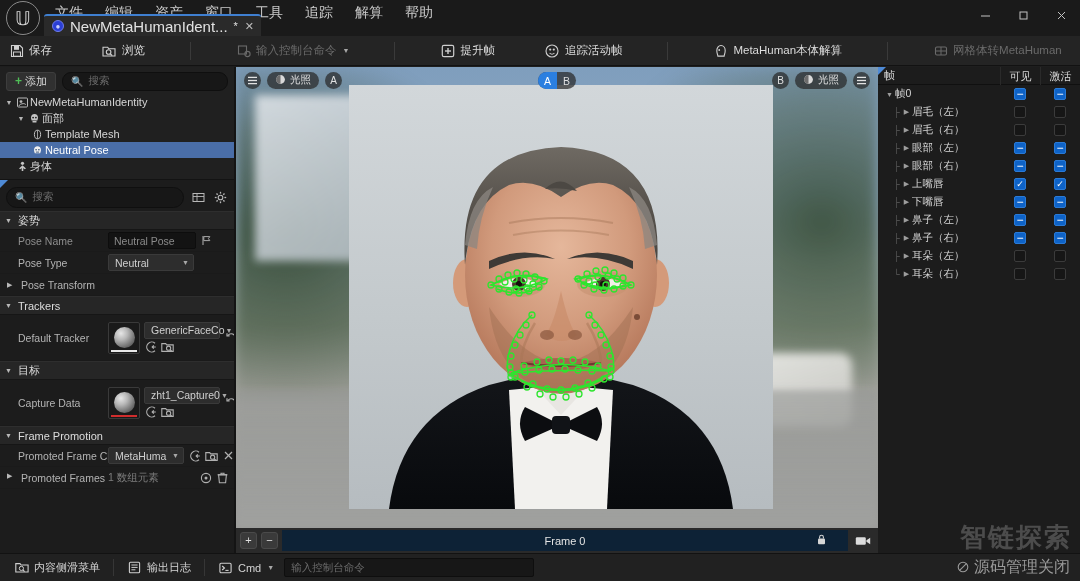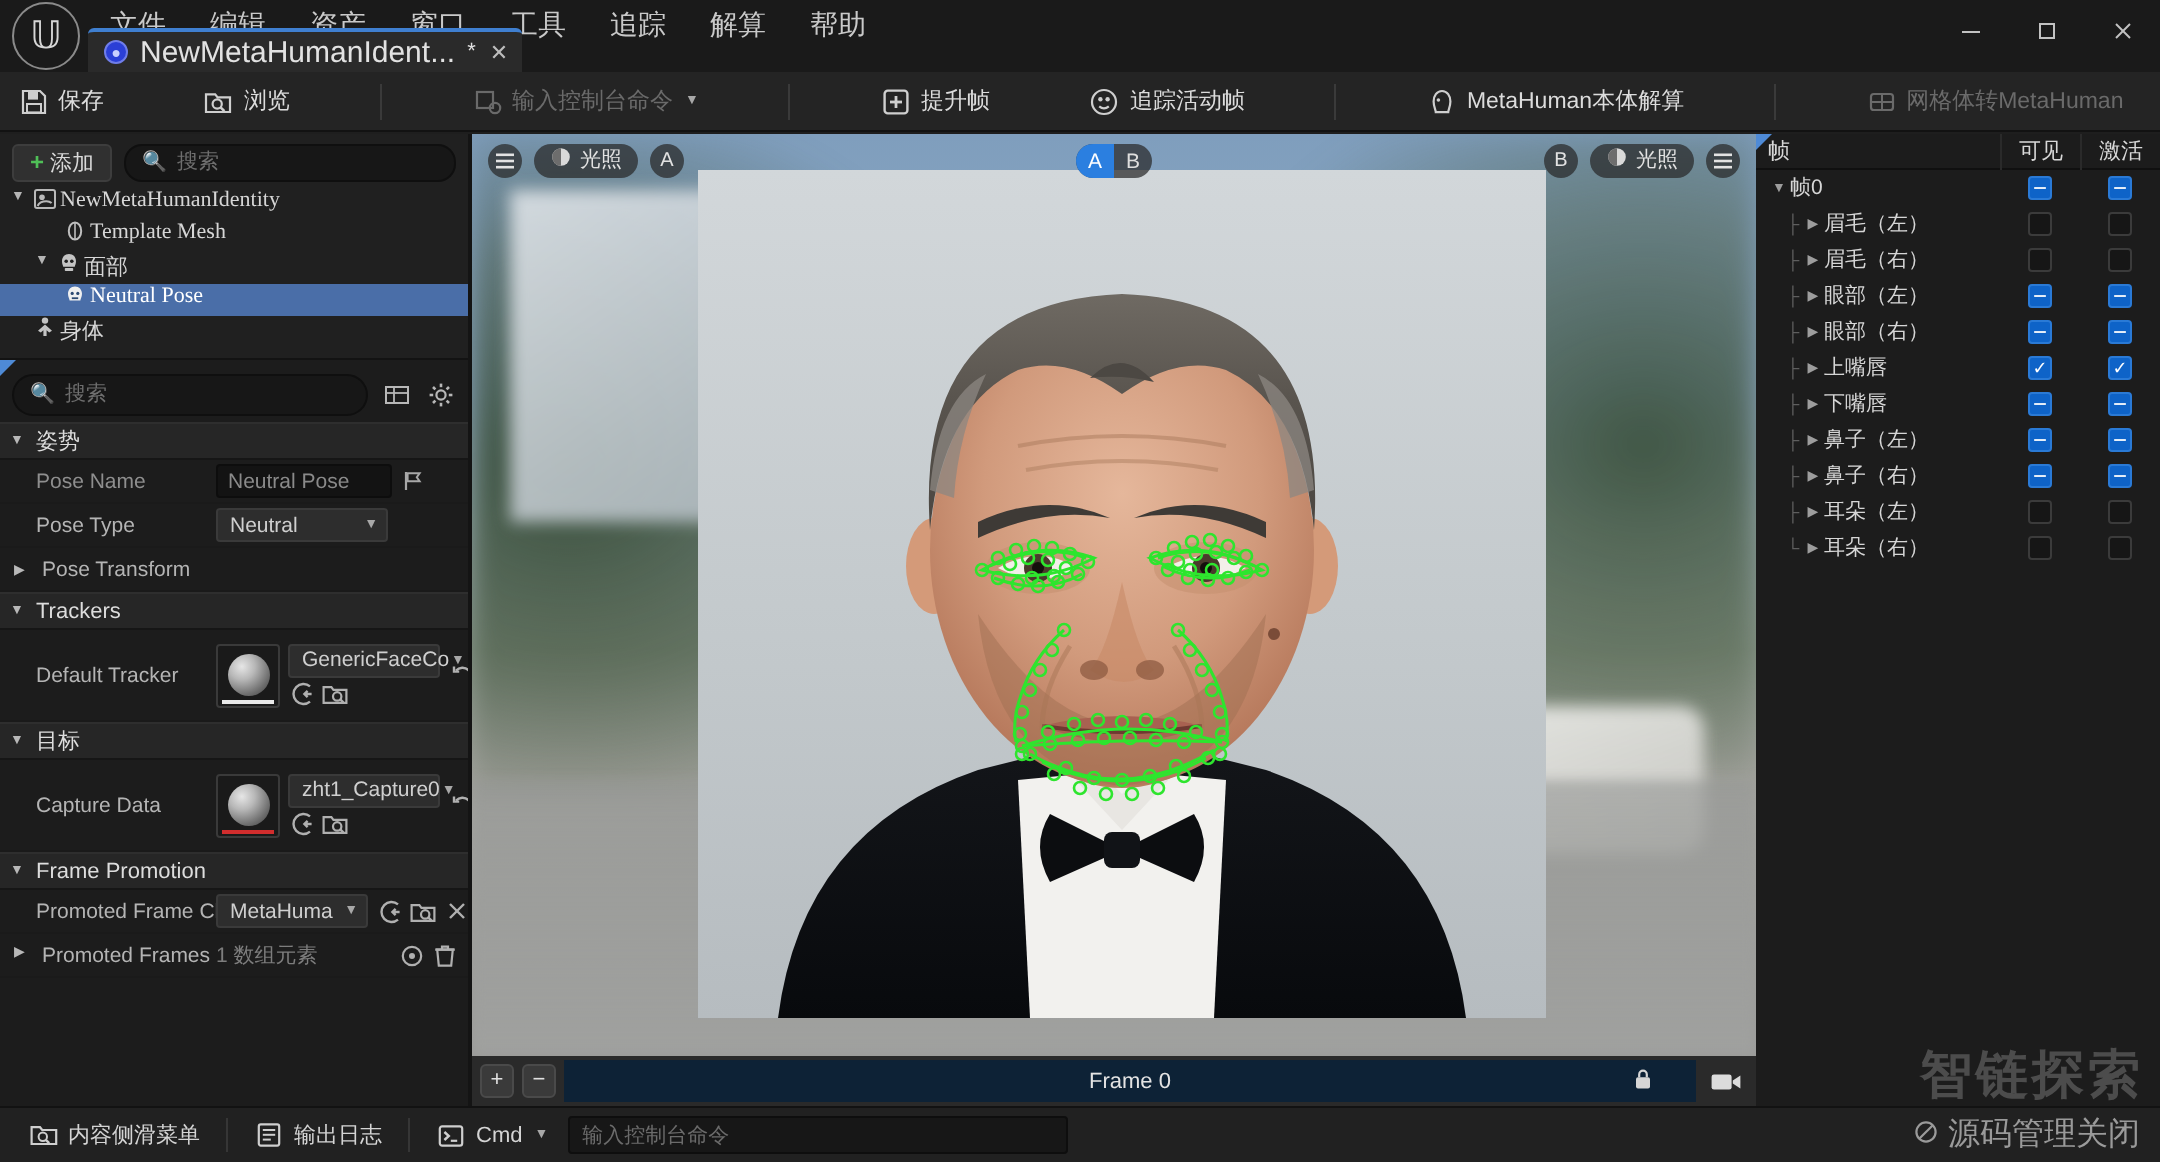--- a/index.html
+++ b/index.html
@@ -103,22 +103,22 @@
   .add-btn .plus { color: #4fbf57; font-size: 12px; font-weight: bold; line-height: 1; }
   .srch {
     flex: 1; height: 19px; background: #171717; border: 1px solid #0f0f0f;
     border-radius: 9px; display: flex; align-items: center; gap: 5px;
     padding: 0 8px;
   }
   .srch .mag { color: #8d8d8d; font-size: 10px; }
   .srch .ph { color: #6e6e6e; font-size: 10.5px; }
   .tree { flex: 1; overflow: hidden; padding-top: 1px; }
   .trow {
-    display: flex; align-items: flex-start; height: 16px; font-size: 11px;
-    color: #d6d6d6; white-space: nowrap; font-family: Liberation Serif, serif;
+    display: flex; align-items: center; height: 16px; font-size: 11px;
+    color: #d6d6d6; white-space: nowrap;
   }
   .trow.selected { background: #4a6ea8; color: #ffffff; }
   .tw { width: 12px; display: flex; align-items: center; justify-content: center;
         color: #b5b5b5; font-size: 7px; flex: 0 0 auto; }
   .ticon { width: 15px; display: flex; align-items: center; justify-content: center;
            flex: 0 0 auto; }
 
   
   .details {
     flex: 1; background: #1c1c1c; display: flex; flex-direction: column;
@@ -482,41 +482,41 @@
           <span class="ticon">
             <svg width="11" height="11" viewBox="0 0 11 11">
                 <rect x="0.5" y="1" width="10" height="9" rx="1" fill="none" stroke="#b9b9b9" stroke-width="1"></rect>
                 <circle cx="4" cy="4.6" r="1.4" fill="#b9b9b9"></circle>
                 <path d="M1.8 9q1-2.4 4.4-2.4 1.6 0 2.6.9" fill="none" stroke="#b9b9b9" stroke-width="1"></path>
               </svg>
           </span>
           <span>NewMetaHumanIdentity</span>
         </div>
 
-        <div class="trow" style="padding-left:30px">
-          <span class="ticon">
-            <svg width="11" height="11" viewBox="0 0 11 11">
-                <ellipse cx="5.5" cy="5.5" rx="3.1" ry="4.3" fill="none" stroke="#bfbfbf" stroke-width="1"></ellipse>
-                <line x1="5.5" y1="1.2" x2="5.5" y2="9.8" stroke="#bfbfbf" stroke-width=".8"></line>
-              </svg>
-          </span>
-          <span>Template Mesh</span>
-        </div>
-
         <div class="trow" style="padding-left:15px">
           <span class="tw">▼</span>
           <span class="ticon">
             <svg width="11" height="11" viewBox="0 0 11 11">
                 <path d="M5.5 1C7.7 1 9 2.6 9 4.7c0 1.3-.6 2-.6 2.7H2.6c0-.7-.6-1.4-.6-2.7C2 2.6 3.3 1 5.5 1z" fill="#c4c4c4"></path>
                 <circle cx="4.1" cy="4.6" r=".9" fill="#1e1e1e"></circle>
                 <circle cx="6.9" cy="4.6" r=".9" fill="#1e1e1e"></circle>
                 <rect x="3.4" y="8" width="4.2" height="1.5" rx=".4" fill="#c4c4c4"></rect>
               </svg>
           </span>
           <span>面部</span>
+        </div>
+
+        <div class="trow" style="padding-left:30px">
+          <span class="ticon">
+            <svg width="11" height="11" viewBox="0 0 11 11">
+                <ellipse cx="5.5" cy="5.5" rx="3.1" ry="4.3" fill="none" stroke="#bfbfbf" stroke-width="1"></ellipse>
+                <line x1="5.5" y1="1.2" x2="5.5" y2="9.8" stroke="#bfbfbf" stroke-width=".8"></line>
+              </svg>
+          </span>
+          <span>Template Mesh</span>
         </div>
 
         <div class="trow selected" style="padding-left:30px">
           <span class="ticon">
             <svg width="11" height="11" viewBox="0 0 11 11">
                 <path d="M5.5 1.2C7.6 1.2 9 2.8 9 4.9c0 1.6-.8 2.5-.8 3.4H2.8c0-.9-.8-1.8-.8-3.4C2 2.8 3.4 1.2 5.5 1.2z" fill="#f0f0f0"></path>
                 <circle cx="4.1" cy="4.7" r=".8" fill="#2d4a72"></circle>
                 <circle cx="6.9" cy="4.7" r=".8" fill="#2d4a72"></circle>
                 <path d="M3.9 7.1h3.2" stroke="#2d4a72" stroke-width=".9"></path>
               </svg>

